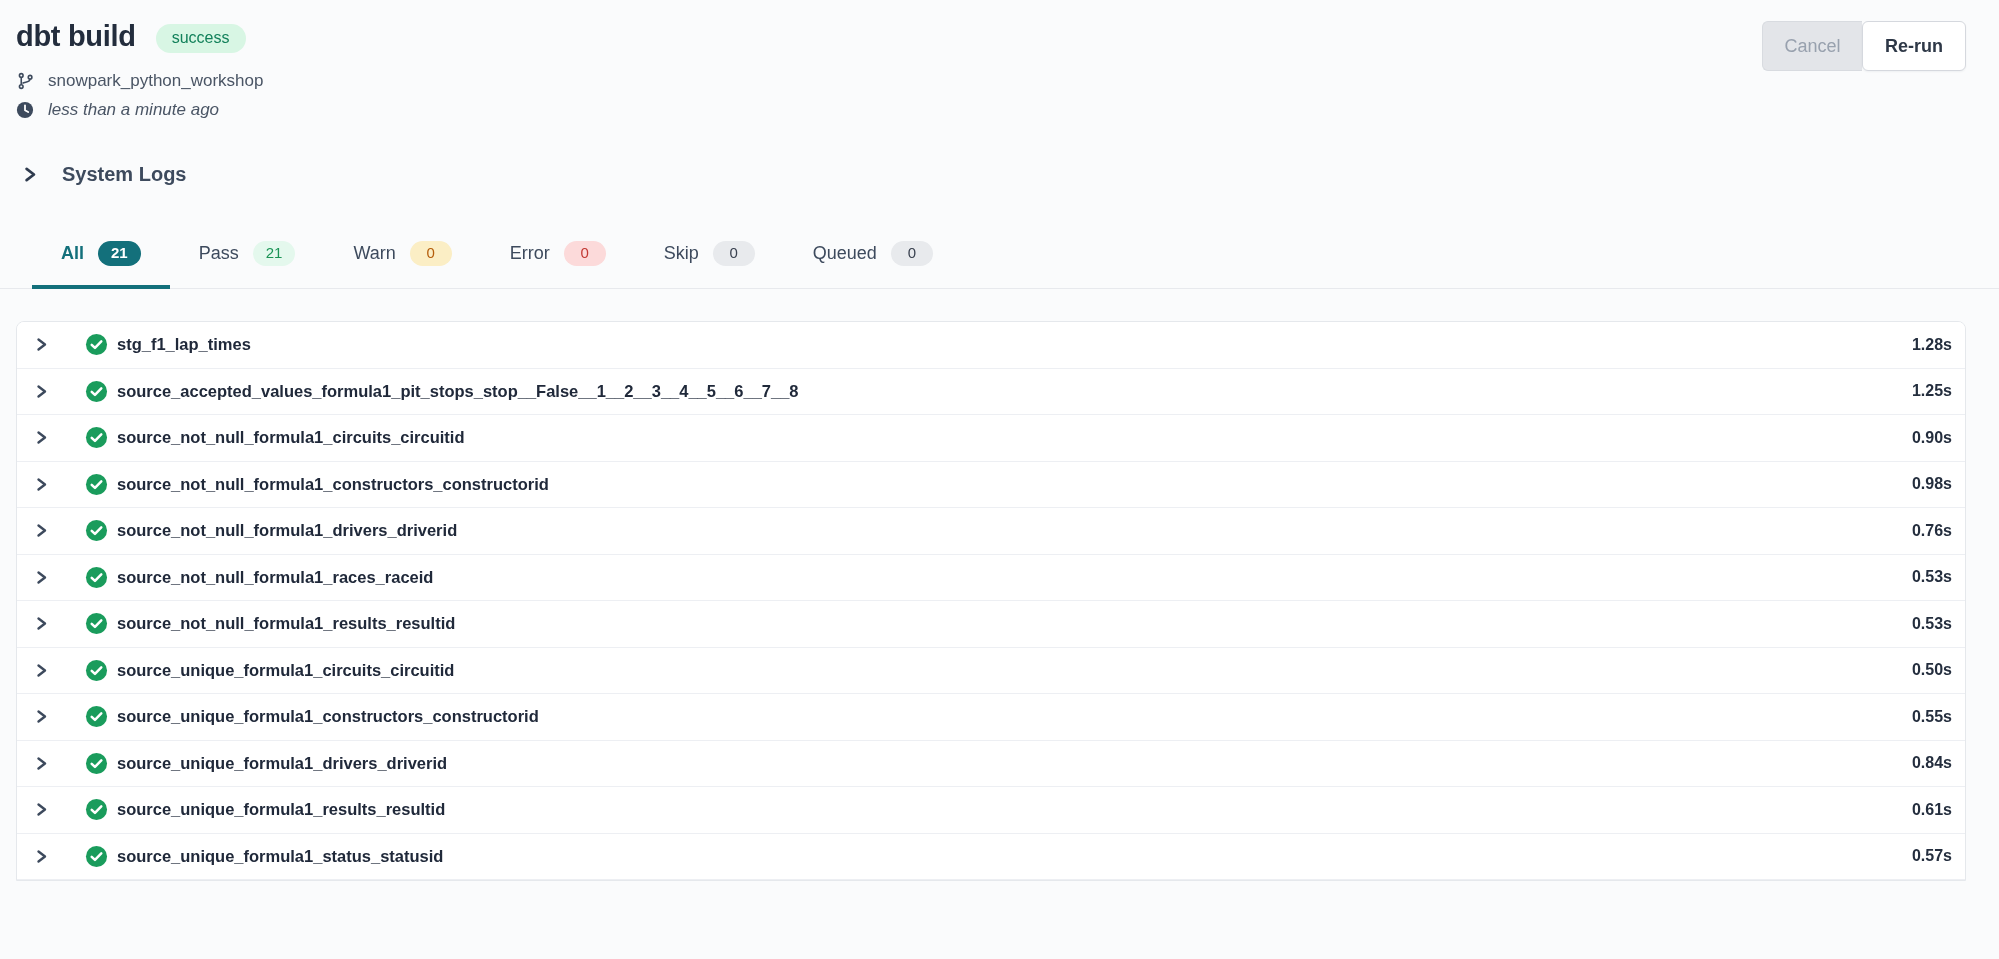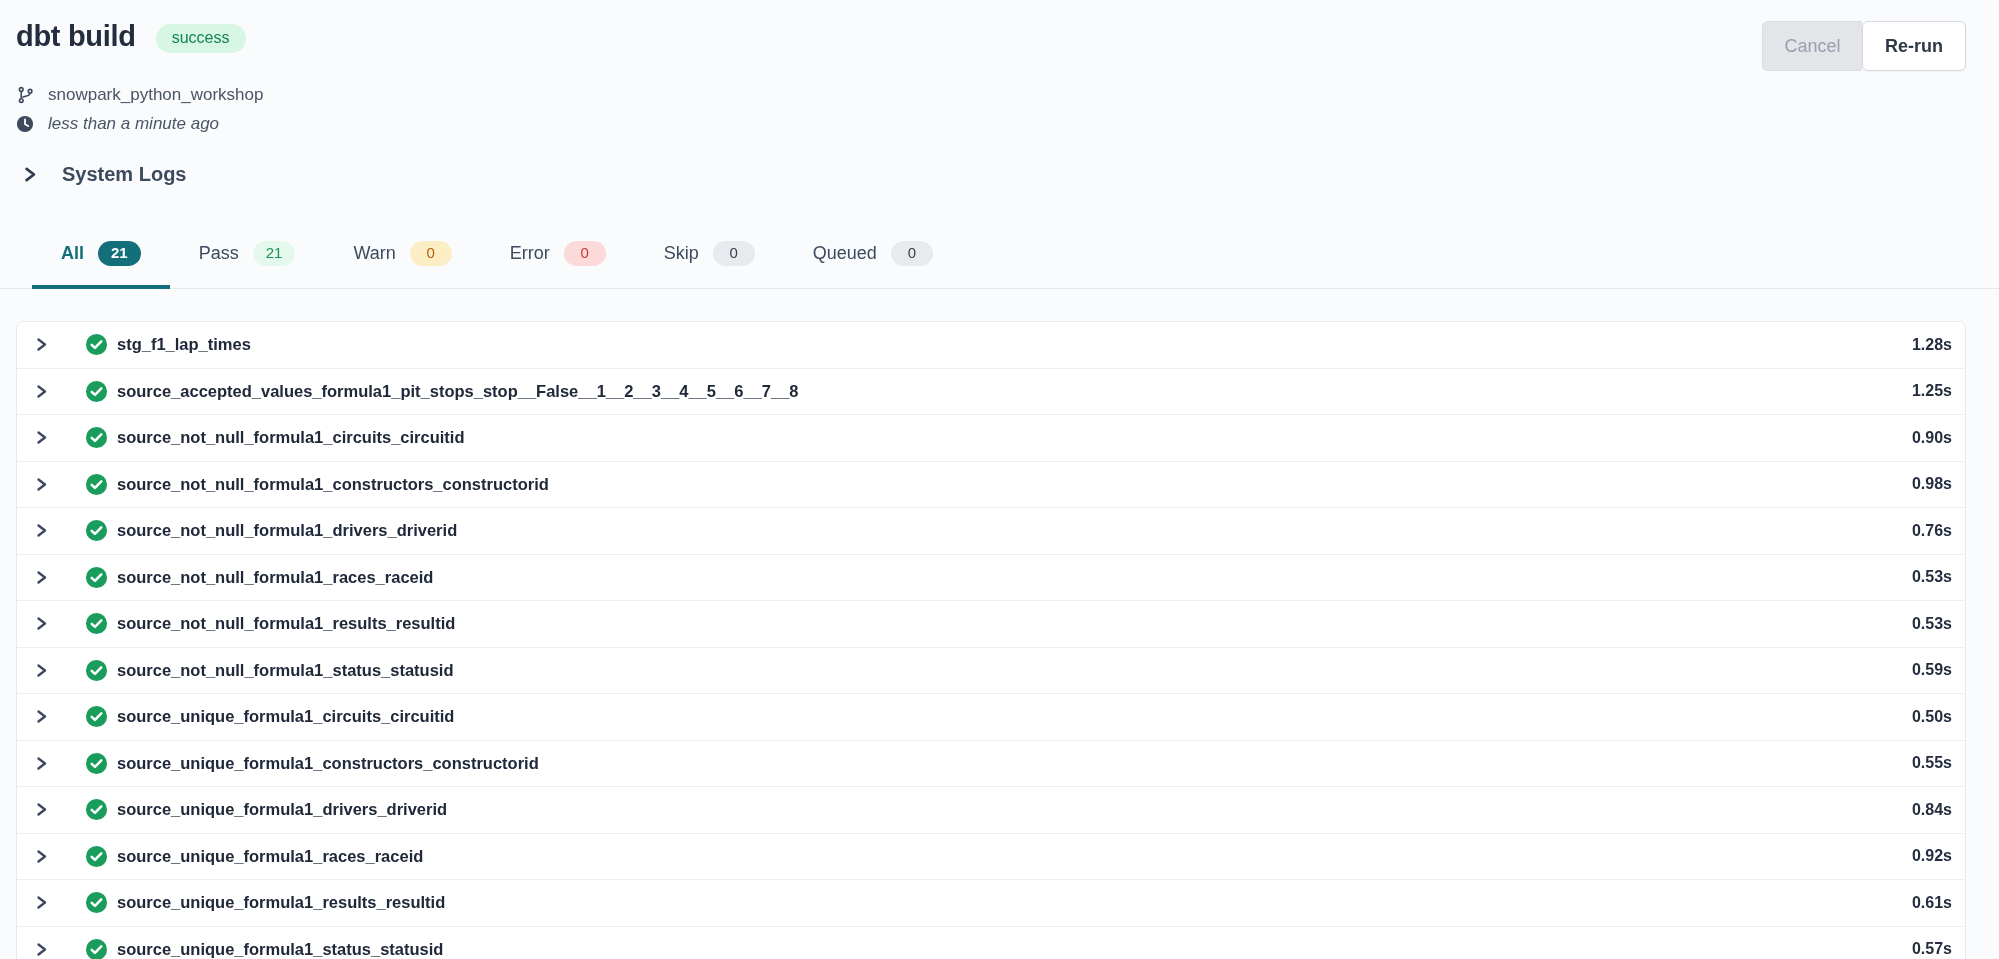--- a/index.html
+++ b/index.html
@@ -14,21 +14,21 @@
 
   
   .header { position:absolute; top:0; left:0; right:0; padding:20px 34px 0 16px; }
   .title-row { display:flex; align-items:flex-end; gap:20px; }
   .page-title { font-size:29px; font-weight:700; color:#232d3d; letter-spacing:-0.3px; }
   .status-badge {
     background:#d8f6e4; color:#12805a; font-size:16px;
     padding:5px 16px 6px; border-radius:16px; line-height:1.1;
   }
   .meta { display:flex; align-items:center; gap:14px; color:#4a5565; font-size:17px; }
-  .meta.first { margin-top:32px; }
+  .meta.first { margin-top:18px; }
   .meta + .meta { margin-top:9px;font-style:italic; }
   .meta-icon { width:18px; height:18px; flex:0 0 18px; display:flex; align-items:center; justify-content:center; }
 
   .actions { position:absolute; top:21px; right:33px; display:flex; }
   .btn {
     height:50px; font-size:18px; display:flex; align-items:center; justify-content:center;
     cursor:pointer; user-select:none;
   }
   .btn-cancel {
     width:100px; background:#e3e5e9; color:#98a1ae;
@@ -275,35 +275,20 @@
     <span class="row-check">
       <svg width="23" height="23" viewBox="0 0 24 24">
         <circle cx="12" cy="12" r="11" fill="#1a9c5c"></circle>
         <path d="M7 12.3 L10.4 15.6 L17 8.8" fill="none" stroke="#ffffff" stroke-width="2.6" stroke-linecap="round" stroke-linejoin="round"></path>
       </svg>
     </span>
     <span class="row-name">source_not_null_formula1_results_resultid</span>
     <span class="row-duration">0.53s</span>
   </div>
 
-  <div class="row">
-    <span class="row-chevron">
-      <svg width="15" height="15" viewBox="0 0 14 15">
-        <polyline points="4,2.5 10.5,7.5 4,12.5" fill="none" stroke="#3d4a5d" stroke-width="2.4" stroke-linecap="round" stroke-linejoin="round"></polyline>
-      </svg>
-    </span>
-    <span class="row-check">
-      <svg width="23" height="23" viewBox="0 0 24 24">
-        <circle cx="12" cy="12" r="11" fill="#1a9c5c"></circle>
-        <path d="M7 12.3 L10.4 15.6 L17 8.8" fill="none" stroke="#ffffff" stroke-width="2.6" stroke-linecap="round" stroke-linejoin="round"></path>
-      </svg>
-    </span>
-    <span class="row-name">source_not_null_formula1_status_statusid</span>
-    <span class="row-duration">0.59s</span>
-  </div>
 
   <div class="row">
     <span class="row-chevron">
       <svg width="15" height="15" viewBox="0 0 14 15">
         <polyline points="4,2.5 10.5,7.5 4,12.5" fill="none" stroke="#3d4a5d" stroke-width="2.4" stroke-linecap="round" stroke-linejoin="round"></polyline>
       </svg>
     </span>
     <span class="row-check">
       <svg width="23" height="23" viewBox="0 0 24 24">
         <circle cx="12" cy="12" r="11" fill="#1a9c5c"></circle>
@@ -339,35 +324,20 @@
     <span class="row-check">
       <svg width="23" height="23" viewBox="0 0 24 24">
         <circle cx="12" cy="12" r="11" fill="#1a9c5c"></circle>
         <path d="M7 12.3 L10.4 15.6 L17 8.8" fill="none" stroke="#ffffff" stroke-width="2.6" stroke-linecap="round" stroke-linejoin="round"></path>
       </svg>
     </span>
     <span class="row-name">source_unique_formula1_drivers_driverid</span>
     <span class="row-duration">0.84s</span>
   </div>
 
-  <div class="row">
-    <span class="row-chevron">
-      <svg width="15" height="15" viewBox="0 0 14 15">
-        <polyline points="4,2.5 10.5,7.5 4,12.5" fill="none" stroke="#3d4a5d" stroke-width="2.4" stroke-linecap="round" stroke-linejoin="round"></polyline>
-      </svg>
-    </span>
-    <span class="row-check">
-      <svg width="23" height="23" viewBox="0 0 24 24">
-        <circle cx="12" cy="12" r="11" fill="#1a9c5c"></circle>
-        <path d="M7 12.3 L10.4 15.6 L17 8.8" fill="none" stroke="#ffffff" stroke-width="2.6" stroke-linecap="round" stroke-linejoin="round"></path>
-      </svg>
-    </span>
-    <span class="row-name">source_unique_formula1_races_raceid</span>
-    <span class="row-duration">0.92s</span>
-  </div>
 
   <div class="row">
     <span class="row-chevron">
       <svg width="15" height="15" viewBox="0 0 14 15">
         <polyline points="4,2.5 10.5,7.5 4,12.5" fill="none" stroke="#3d4a5d" stroke-width="2.4" stroke-linecap="round" stroke-linejoin="round"></polyline>
       </svg>
     </span>
     <span class="row-check">
       <svg width="23" height="23" viewBox="0 0 24 24">
         <circle cx="12" cy="12" r="11" fill="#1a9c5c"></circle>

